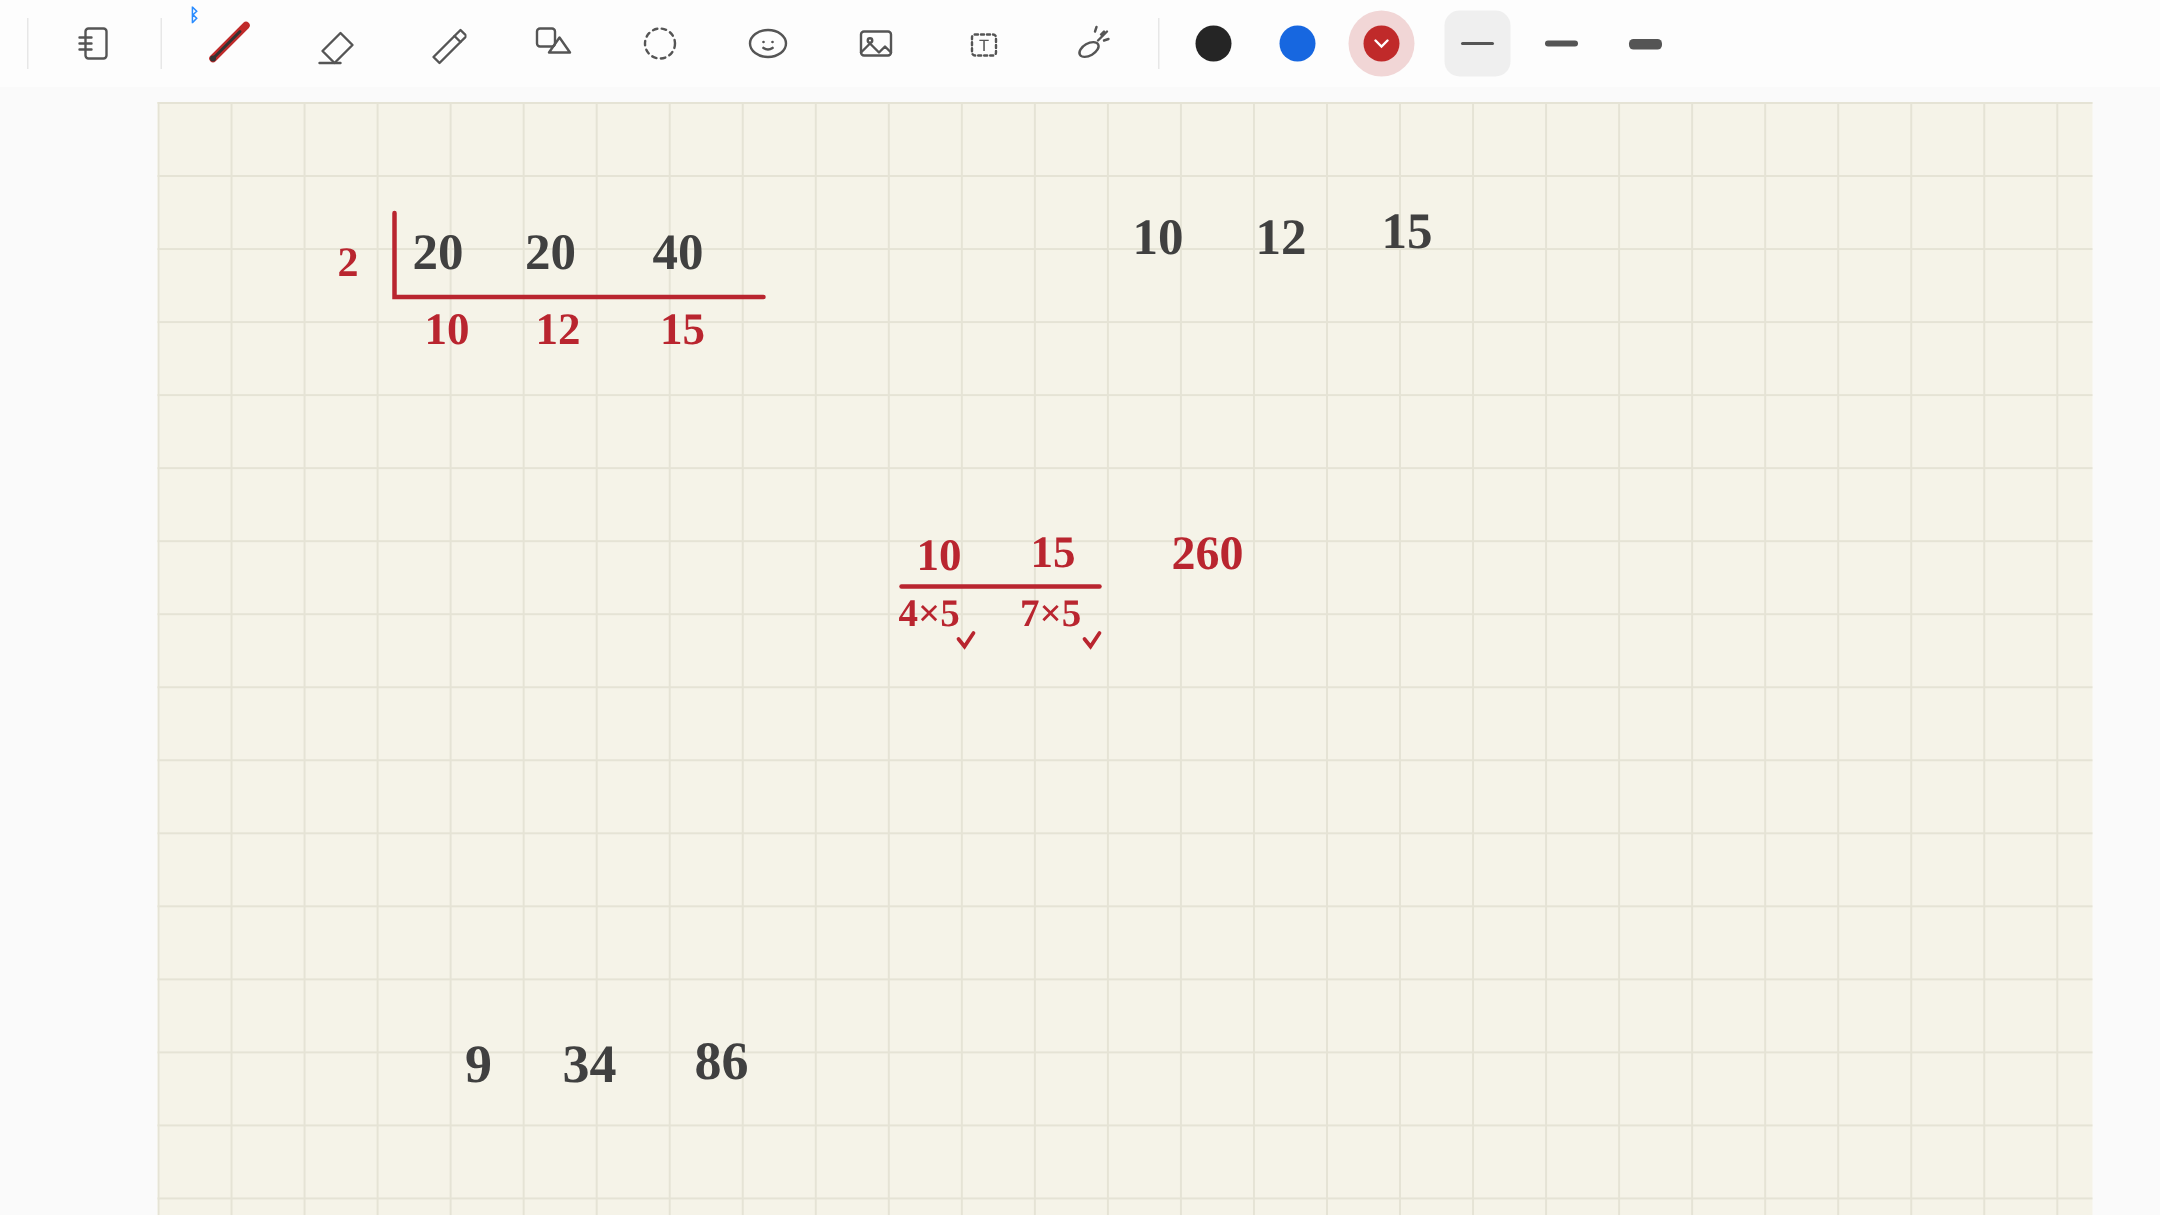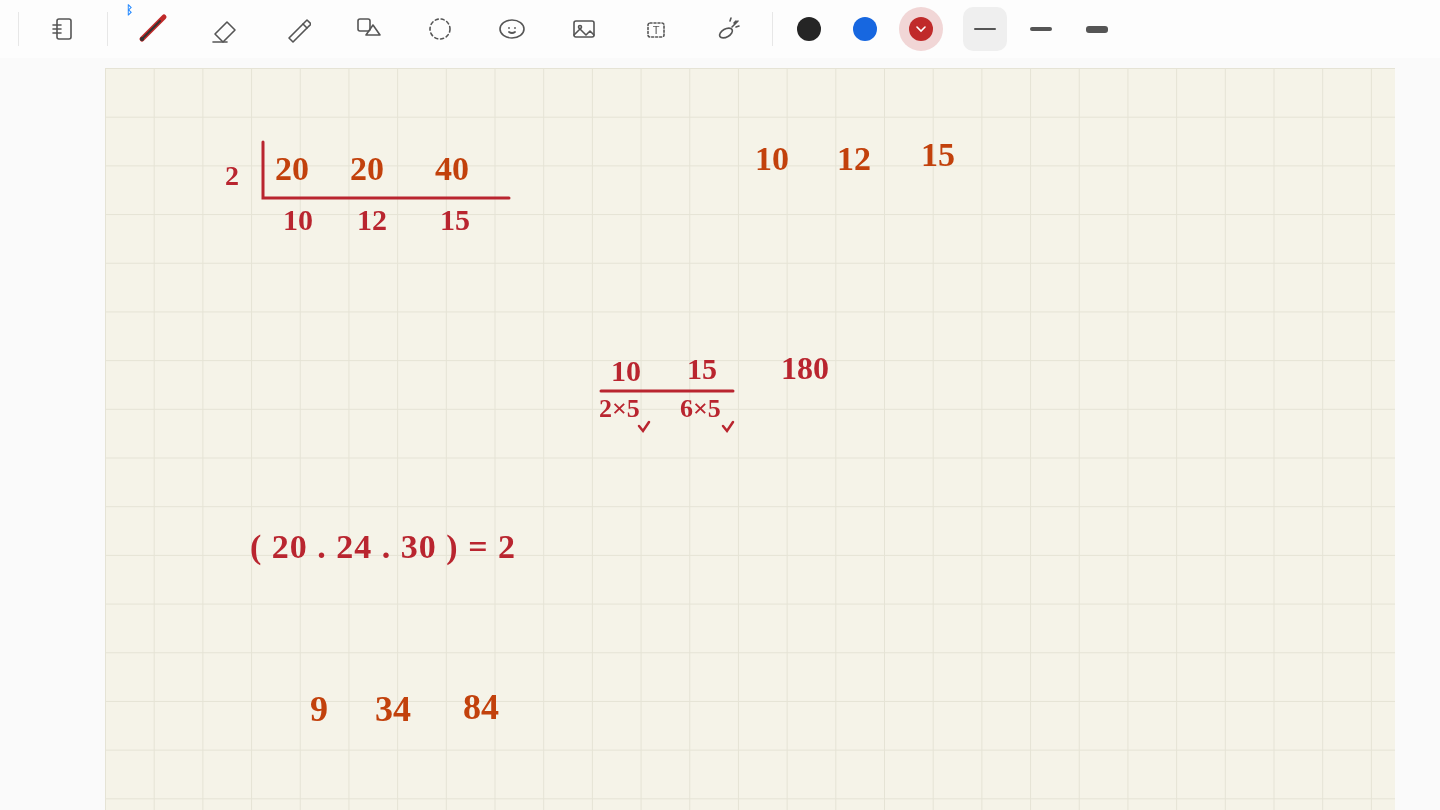--- a/index.html
+++ b/index.html
@@ -9,21 +9,21 @@
   .color-swatch{width:24px;height:24px;border-radius:50%;display:flex;align-items:center;justify-content:center}
   .swatch-wrap{width:44px;height:44px;display:flex;align-items:center;justify-content:center;border-radius:50%;margin:0 6px;cursor:pointer}
   .swatch-wrap.selected{background:#f1d6d6}
   .thickness-btn{width:44px;height:44px;display:flex;align-items:center;justify-content:center;border-radius:10px;margin:0 6px;cursor:pointer}
   .thickness-btn.selected{background:#efefef}
   .thick-line{background:#555;border-radius:3px}
   .canvas-area{position:absolute;top:58px;left:0;right:0;bottom:0;background:#fafafa;overflow:hidden}
   .paper{position:absolute;left:105px;top:10px;width:1290px;height:742px;background:#f5f3e8}
   .grid-lines{position:absolute;inset:0;background-image:linear-gradient(#e5e3d5 1px,transparent 1px),linear-gradient(90deg,#e5e3d5 1px,transparent 1px);background-size:48.7px 48.7px}
   .hand{position:absolute;font-family:"Segoe Script","Comic Sans MS",cursive;font-weight:600}
-  .black{color:#c2410c}
+  .black{color:#404040}
   .red{color:#b9252f}
   svg.icon{stroke:#555;stroke-width:1.6;fill:none;stroke-linecap:round;stroke-linejoin:round}
 </style>
 </head>
 <body>
 
 <div class="toolbar">
   <div class="sep"></div>
   <div class="tool">
     <svg class="icon" width="28" height="28">
@@ -131,29 +131,28 @@
 
     <div class="hand black" style="left:650px;top:72px;font-size:34px">10</div>
     <div class="hand black" style="left:732px;top:72px;font-size:34px">12</div>
     <div class="hand black" style="left:816px;top:68px;font-size:34px">15</div>
 
     <div class="hand red" style="left:506px;top:286px;font-size:30px">10</div>
     <div class="hand red" style="left:582px;top:284px;font-size:30px">15</div>
     <svg style="position:absolute;left:494px;top:318px" width="140" height="10">
         <path d="M2 5 L134 5" stroke="#b9252f" stroke-width="3" fill="none" stroke-linecap="round"></path>
       </svg>
-    <div class="hand red" style="left:494px;top:326px;font-size:26px">2×5</div>
-    <div class="hand red" style="left:575px;top:326px;font-size:26px">6×5</div>
+    <div class="hand red" style="left:494px;top:326px;font-size:26px">4×5</div>
+    <div class="hand red" style="left:575px;top:326px;font-size:26px">7×5</div>
     <svg style="position:absolute;left:532px;top:352px" width="14" height="14">
         <path d="M2 6 L6 11 L12 2" stroke="#b9252f" stroke-width="2.5" fill="none" stroke-linecap="round"></path>
       </svg>
     <svg style="position:absolute;left:616px;top:352px" width="14" height="14">
         <path d="M2 6 L6 11 L12 2" stroke="#b9252f" stroke-width="2.5" fill="none" stroke-linecap="round"></path>
       </svg>
-    <div class="hand red" style="left:676px;top:282px;font-size:32px">180</div>
+    <div class="hand red" style="left:676px;top:282px;font-size:32px">260</div>
 
-    <div class="hand red" style="left:145px;top:460px;font-size:34px;letter-spacing:1px">( 20 . 24 . 30 ) = 2</div>
 
     <div class="hand black" style="left:205px;top:620px;font-size:36px">9</div>
     <div class="hand black" style="left:270px;top:620px;font-size:36px">34</div>
-    <div class="hand black" style="left:358px;top:618px;font-size:36px">84</div>
+    <div class="hand black" style="left:358px;top:618px;font-size:36px">86</div>
   </div>
 </div>
 
 </body></html>

